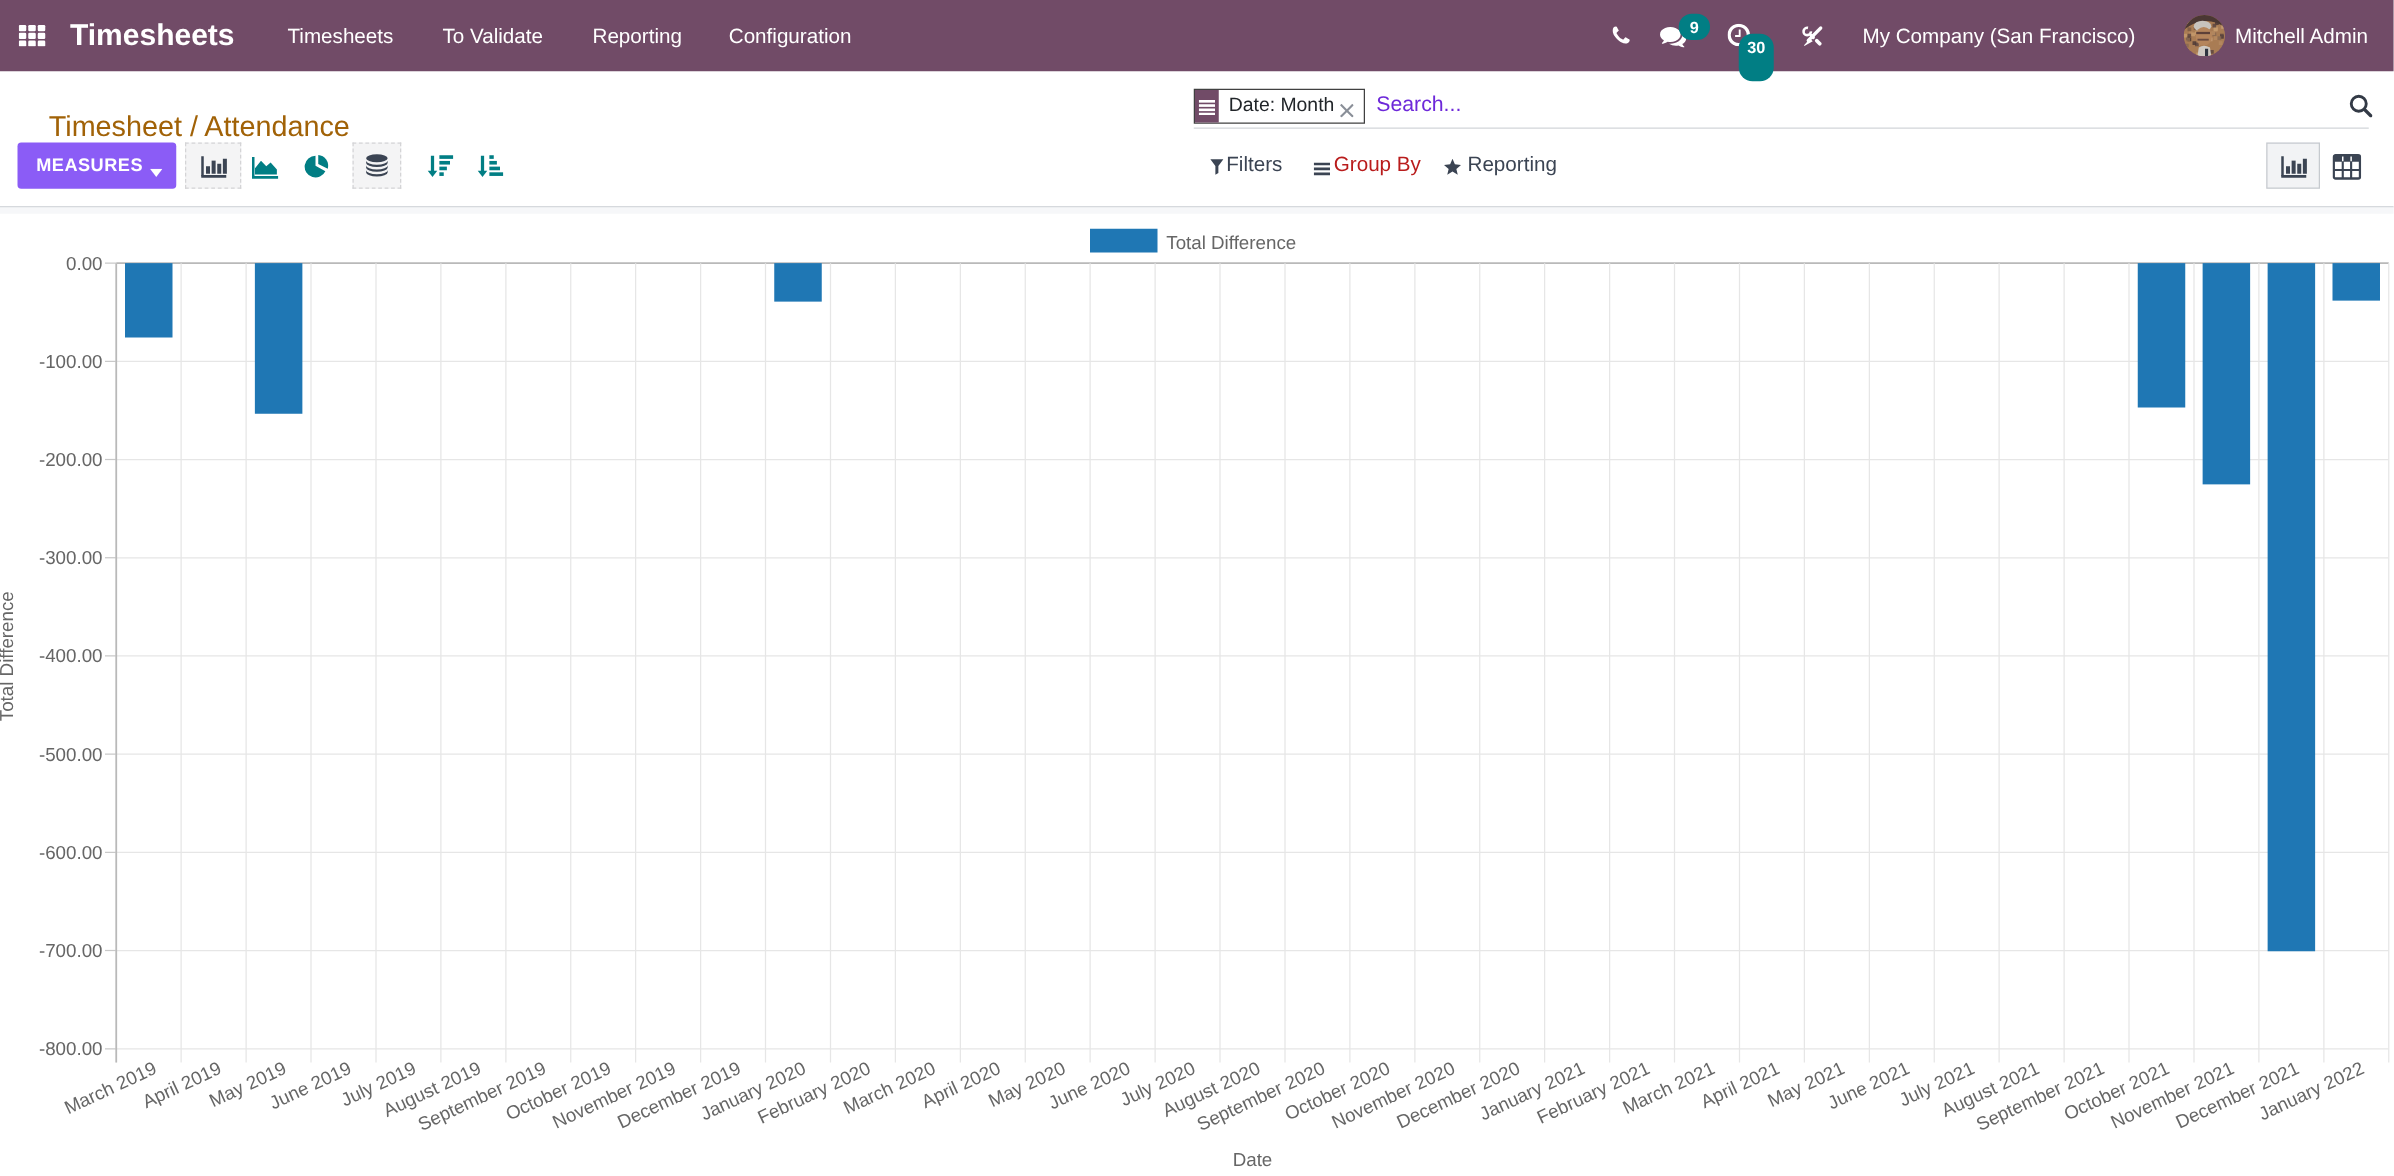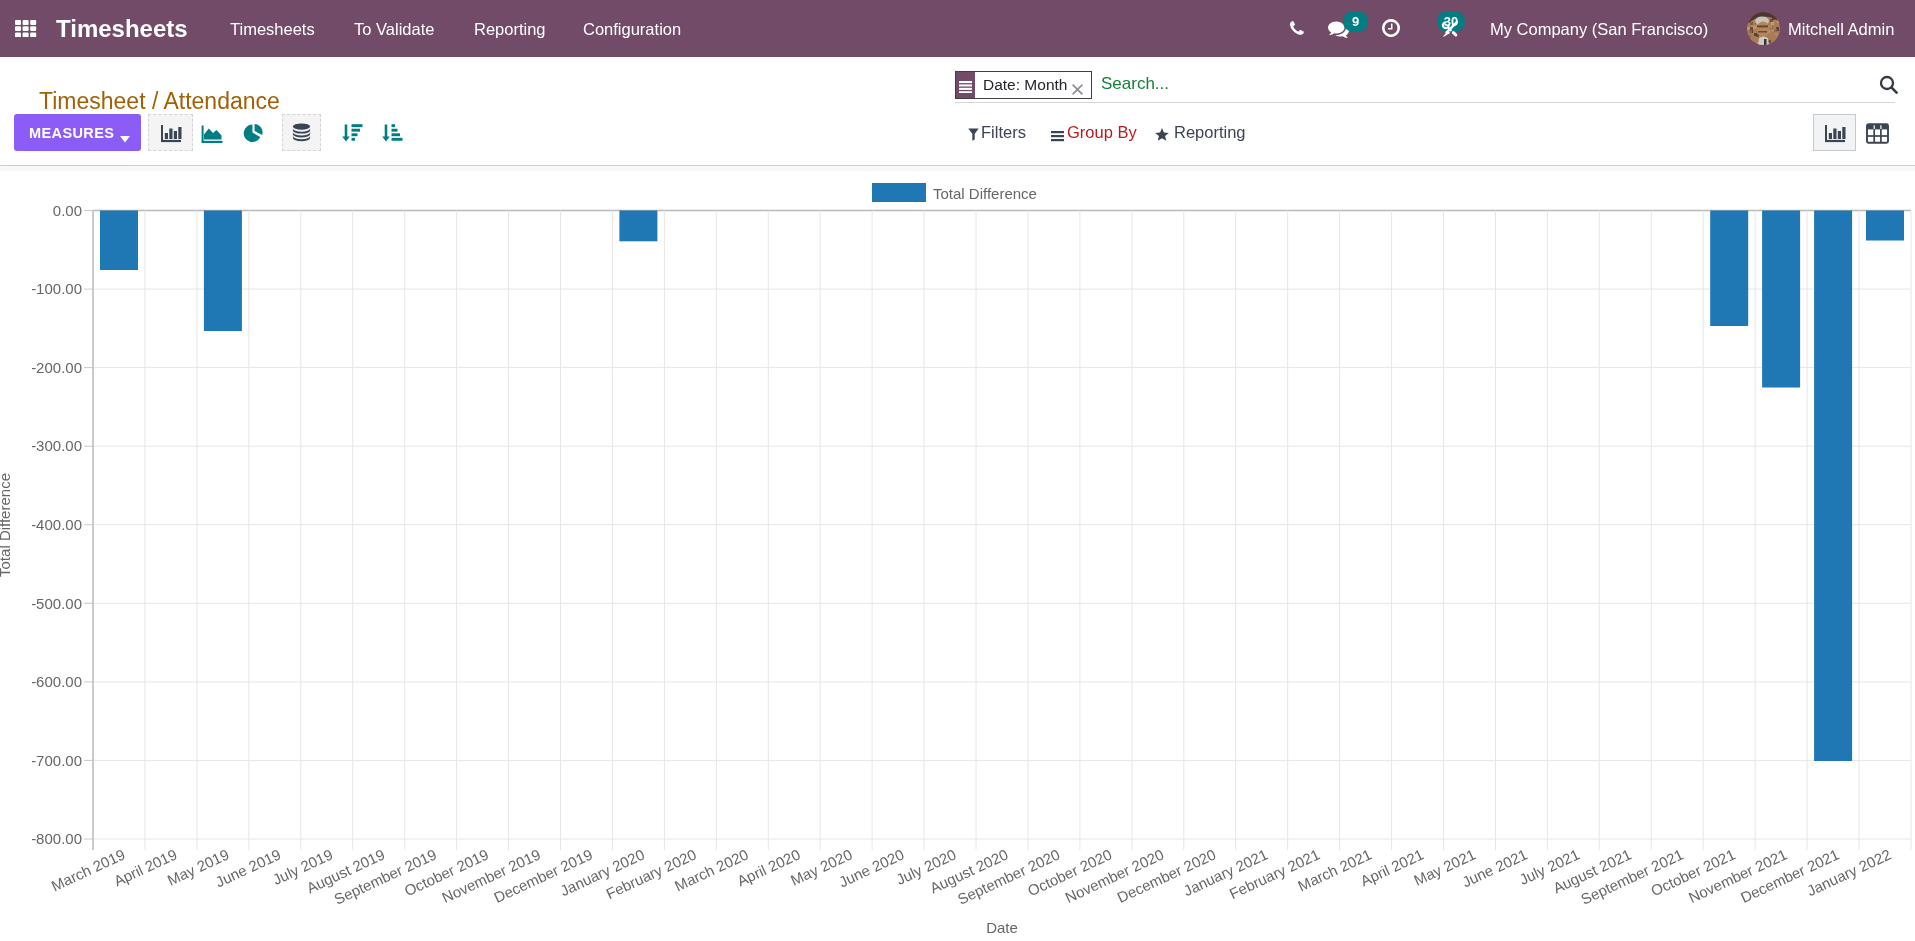--- a/index.html
+++ b/index.html
@@ -27,21 +27,21 @@
 <div class="abs" style="left:1290px;top:21px;"><svg width="15" height="15" viewBox="0 120 1536 1536">
       <path fill="#fff" d="M1408 1240q0 27-10 70.5t-21 68.5q-21 50-122 106-94 51-186 51-27 0-52.5-3.5t-57.5-12.5-47.5-14.5-55.5-20.5-49-18q-98-35-175-83-127-79-264-216t-216-264q-48-77-83-175-3-9-18-49t-20.5-55.5-14.5-47.5-12.5-57.5-3.5-52.5q0-92 51-186 56-101 106-122 25-11 68.5-21t70.5-10q14 0 21 3 18 6 53 76 11 19 30 54t35 63.5 31 53.5q3 4 17.5 25t21.5 35.5 7 28.5q0 20-28.5 50t-62 55-62 53-28.5 46q0 9 5 22.5t8.5 20.5 14 24 11.5 19q76 137 174 235t235 174q2 1 19 11.5t24 14 20.5 8.5 22.5 5q18 0 46-28.5t53-62 55-62 50-28.5q14 0 28.5 7t35.5 21.5 25 17.5q25 15 53.5 31t63.5 35 54 30q70 35 76 53 3 7 3 21z"></path>
     </svg></div>
 <div class="abs" style="left:1328px;top:20px;"><svg width="21" height="18.4" viewBox="0 128 1792 1568">
       <path fill="#fff" d="M1408 768q0 139-94 257t-256.5 186.5-353.5 68.5q-86 0-176-16-124 88-278 128-36 9-86 16h-3q-11 0-20.5-8t-11.5-21q-1-3-1-6.5t.5-6.5 2-6 2.5-5 3.5-5.5 4-5 4.5-5 4-4.5q5-6 23-25t26-29.5 22.5-29 25-38.5 20.5-44q-124-72-195-177t-71-224q0-139 94-257t256.5-186.5 353.5-68.5 353.5 68.5 256.5 186.5 94 257zm384 256q0 120-71 224.5t-195 176.5q10 24 20.5 44t25 38.5 22.5 29 26 29.5 23 25q1 1 4 4.5t4.5 5 4 5 3.5 5.5 2.5 5 2 6 .5 6.5-1 6.5q-3 14-13 22t-22 7q-50-7-86-16-154-40-278-128-90 16-176 16-271 0-472-132 58 4 88 4 161 0 309-45t264-129q125-92 192-212t67-254q0-77-23-152 129 71 204 178t75 230z"></path>
     </svg></div>
 <div class="abs" style="left:1343px;top:11px;width:25px;height:21px;background:#017e84;border-radius:11px;color:#fff;font-size:13px;font-weight:bold;text-align:center;line-height:21px;">9</div>
 <div class="abs" style="left:1382px;top:19px;"><svg width="18" height="18" viewBox="128 128 1536 1536">
       <path fill="#fff" d="M1024 544v448q0 14-9 23t-23 9h-320q-14 0-23-9t-9-23v-64q0-14 9-23t23-9h224v-352q0-14 9-23t23-9h64q14 0 23 9t9 23zm416 352q0-148-73-273t-198-198-273-73-273 73-198 198-73 273 73 273 198 198 273 73 273-73 198-198 73-273zm224 0q0 209-103 385.5t-279.5 279.5-385.5 103-385.5-103-279.5-279.5-103-385.5 103-385.5 279.5-279.5 385.5-103 385.5 103 279.5 279.5 103 385.5z"></path>
     </svg></div>
-<div class="abs" style="left:1391px;top:11px;width:28px;height:21px;background:#017e84;border-radius:11px;color:#fff;font-size:13px;font-weight:bold;text-align:center;line-height:21px;margin-left:46px;">30</div>
+<div class="abs" style="left:1391px;top:27px;width:28px;height:38px;background:#017e84;border-radius:11px;color:#fff;font-size:13px;font-weight:bold;text-align:center;line-height:21px;">30</div>
 <div class="abs" style="left:1441px;top:20px;"><svg width="18" height="18" viewBox="0 0 18 18" style="">
       <path d="M8.80 5.06 A4.0 4.0 0 1 1 5.63 1.29 L5.20 3.34 A1.9 1.9 0 1 0 6.70 5.13 Z" fill="#fff"></path>
       <g stroke="#fff" stroke-linecap="round">
         <line x1="8.0" y1="8.4" x2="9.6" y2="10.0" stroke-width="2.6"></line>
         <line x1="12.4" y1="12.6" x2="14.8" y2="15.0" stroke-width="3.0"></line>
       </g>
       <line x1="15.6" y1="2.4" x2="5.6" y2="12.4" stroke="#fff" stroke-width="2.6" stroke-linecap="round"></line>
       <path d="M7.0 10.8 L9.2 13.0 L3.2 16.4 L2.1 16.9 L2.6 15.7 Z" fill="#fff"></path>
     </svg></div>
 <div class="hitem" style="left:1490px;top:20px;">My Company (San Francisco)</div>
@@ -187,21 +187,21 @@
         <rect x="0" y="0.0" width="13" height="2.1" fill="#fff"></rect>
         <rect x="0" y="3.4" width="13" height="2.1" fill="#fff"></rect>
         <rect x="0" y="6.8" width="13" height="2.1" fill="#fff"></rect>
         <rect x="0" y="10.2" width="13" height="2.1" fill="#fff"></rect>
       </svg></div>
     <span style="position:absolute;left:27px;top:4px;font-size:15.5px;color:#212529;">Date: Month</span>
     <span style="position:absolute;left:116px;top:9px;"><svg width="11" height="11" viewBox="0 0 11 11" style="">
         <path d="M1.2 0 L5.5 4.3 L9.8 0 L11 1.2 L6.7 5.5 L11 9.8 L9.8 11 L5.5 6.7 L1.2 11 L0 9.8 L4.3 5.5 L0 1.2 Z" fill="#8a8f98"></path>
       </svg></span>
   </div>
-<div class="abs" style="left:1101px;top:74px;font-size:17px;color:#15803d;">Search...</div>
+<div class="abs" style="left:1101px;top:74px;font-size:17px;color:#6d28d9;">Search...</div>
 <div class="abs" style="left:1879px;top:75px;"><svg width="19" height="19" viewBox="0 0 19 19" style="">
       <circle cx="8" cy="8" r="6" fill="none" stroke="#333a46" stroke-width="2.3"></circle>
       <line x1="12.6" y1="12.6" x2="17.6" y2="17.6" stroke="#333a46" stroke-width="2.6" stroke-linecap="round"></line>
     </svg></div>
 <div class="abs" style="left:955px;top:102px;width:940px;height:1px;background:#d2d5d9;"></div>
 <div class="abs" style="left:968px;top:127px;"><svg width="11" height="13" viewBox="0 0 11 13" style="">
       <path d="M.3 .4 L10.7 .4 L6.7 5.8 L6.7 11.4 L4.3 12.7 L4.3 5.8 Z" fill="#3b4453"></path>
     </svg></div>
 <div class="abs" style="left:981px;top:123px;font-size:16.5px;color:#3b4453;">Filters</div>
 <div class="abs" style="left:1051px;top:128px;"><svg width="13" height="11" viewBox="0 0 13 11" style="">

